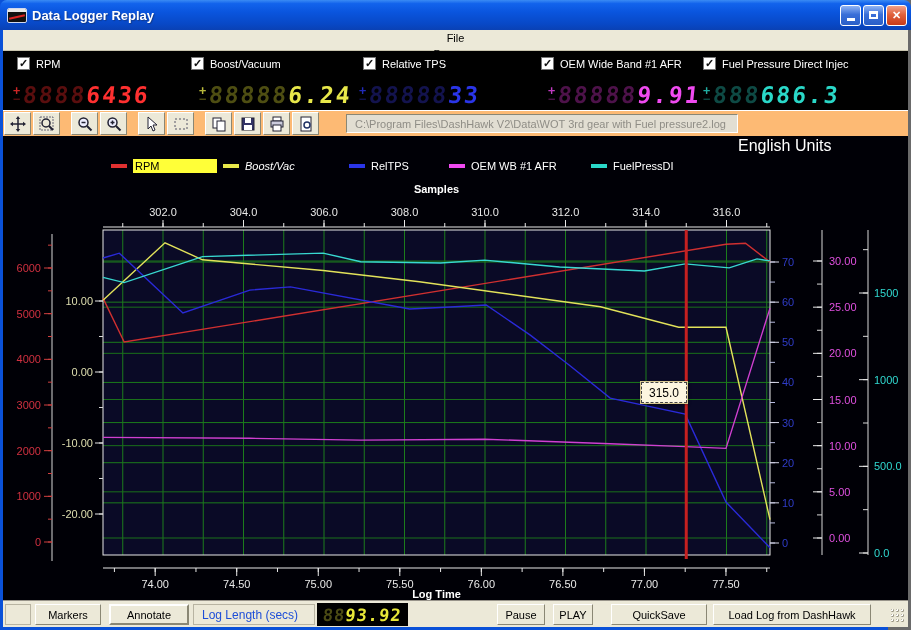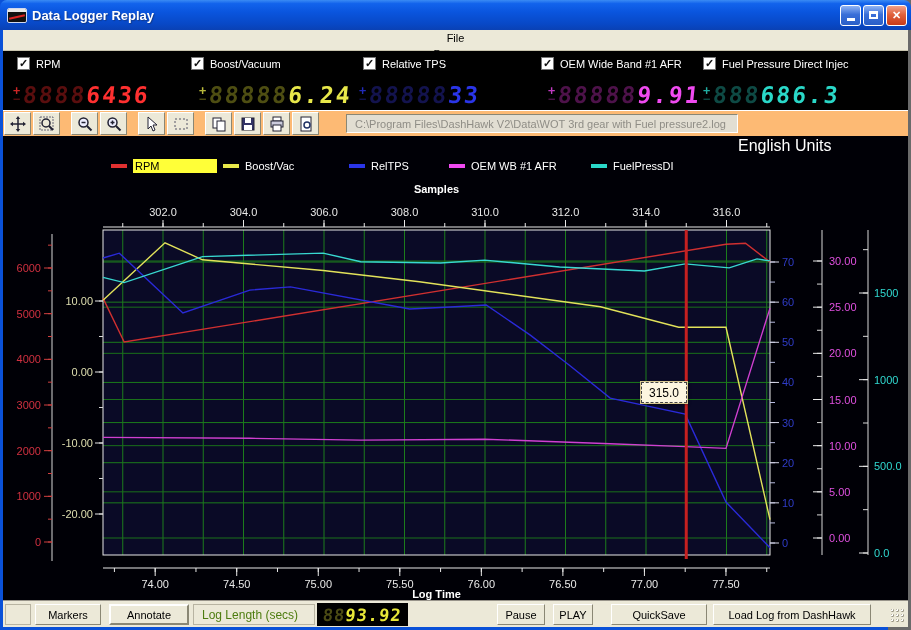--- a/index.html
+++ b/index.html
@@ -58,21 +58,21 @@
   .legend-item{position:absolute;top:22px;display:flex;align-items:center;height:16px;}
   .legend-dash{width:16px;height:4px;margin-right:6px;}
   .legend-label{font-size:11px;color:#fff;white-space:nowrap;}
   .legend-label.hl{background:#ffff38;color:#000;width:84px;padding:1px 2px;}
   .annotation{position:absolute;left:638px;top:246px;width:46px;height:21px;background:#fdf6e0;border:1px dashed #444;
     box-shadow:0 0 0 1px #d8c890,1px 1px 3px rgba(0,0,0,.7);color:#000;font-size:12px;display:flex;align-items:center;justify-content:center;}
   
   .bottom-bar{position:absolute;left:3px;top:600px;width:905px;height:27px;background:#ece9d8;border-top:1px solid #98948a;}
   .bb-btn{position:absolute;top:3px;height:21px;background:#ece9d8;border:1px solid;border-color:#fff #8a8774 #8a8774 #fff;
     font-size:11px;color:#000;padding:0;font-family:"Liberation Sans",sans-serif;}
-  .bb-panel{position:absolute;top:3px;height:21px;border:1px solid #b8b4a2;font-size:12px;color:#4d7c0f;display:flex;align-items:center;padding:0 8px;}
+  .bb-panel{position:absolute;top:3px;height:21px;border:1px solid #b8b4a2;font-size:12px;color:#1d4ed8;display:flex;align-items:center;padding:0 8px;}
   .bb-display{position:absolute;top:2px;left:314px;height:23px;background:#000;display:flex;align-items:center;padding:0 6px;}
   .bb-display .ss-digits{font-size:17px;letter-spacing:1px;}
   .bb-display .dim{color:#4a4a14;}
   .bb-display .val{color:#e8e838;}
   .grip{position:absolute;right:3px;top:8px;width:14px;height:14px;
     background:radial-gradient(circle at 30% 30%,#fff 1px,#9a9684 1px,transparent 2px);
     background-size:5px 5px;}
 </style>
 </head>
 <body>
@@ -468,21 +468,21 @@
         <polyline points="103.0,301.4 249.8,302.3 360.7,304.1 484.6,303.2 610.2,307.8 685.2,310.6 726.0,312.4 770.0,172.1" fill="none" stroke="#d040d0" stroke-width="1.4"></polyline>
         <polyline points="103.0,141.4 124.2,146.6 202.5,120.6 323.2,117.1 360.7,125.8 440.6,127.0 484.6,124.1 559.6,131.0 644.4,135.0 685.2,127.9 729.2,131.9 757.0,122.9 770.0,124.9" fill="none" stroke="#38d8d0" stroke-width="1.4"></polyline>
         <line x1="686.25" y1="94" x2="686.25" y2="423" stroke="#c62020" stroke-width="3"></line>
       </svg>
     <div class="units-label">English Units</div>
     <div id="legend">
         <div class="legend-item" style="left: 108px;">
           <span class="legend-dash" style="background: rgb(224, 48, 48);"></span>
           <span class="legend-label hl">RPM</span>
         </div>
-        <div class="legend-item" style="left: 220px;">
+        <div class="legend-item" style="left: 220px; font-style: italic;">
           <span class="legend-dash" style="background: rgb(232, 232, 74);"></span>
           <span class="legend-label">Boost/Vac</span>
         </div>
         <div class="legend-item" style="left: 346px;">
           <span class="legend-dash" style="background: rgb(42, 53, 232);"></span>
           <span class="legend-label">RelTPS</span>
         </div>
         <div class="legend-item" style="left: 446px;">
           <span class="legend-dash" style="background: rgb(240, 74, 240);"></span>
           <span class="legend-label">OEM WB #1 AFR</span>

